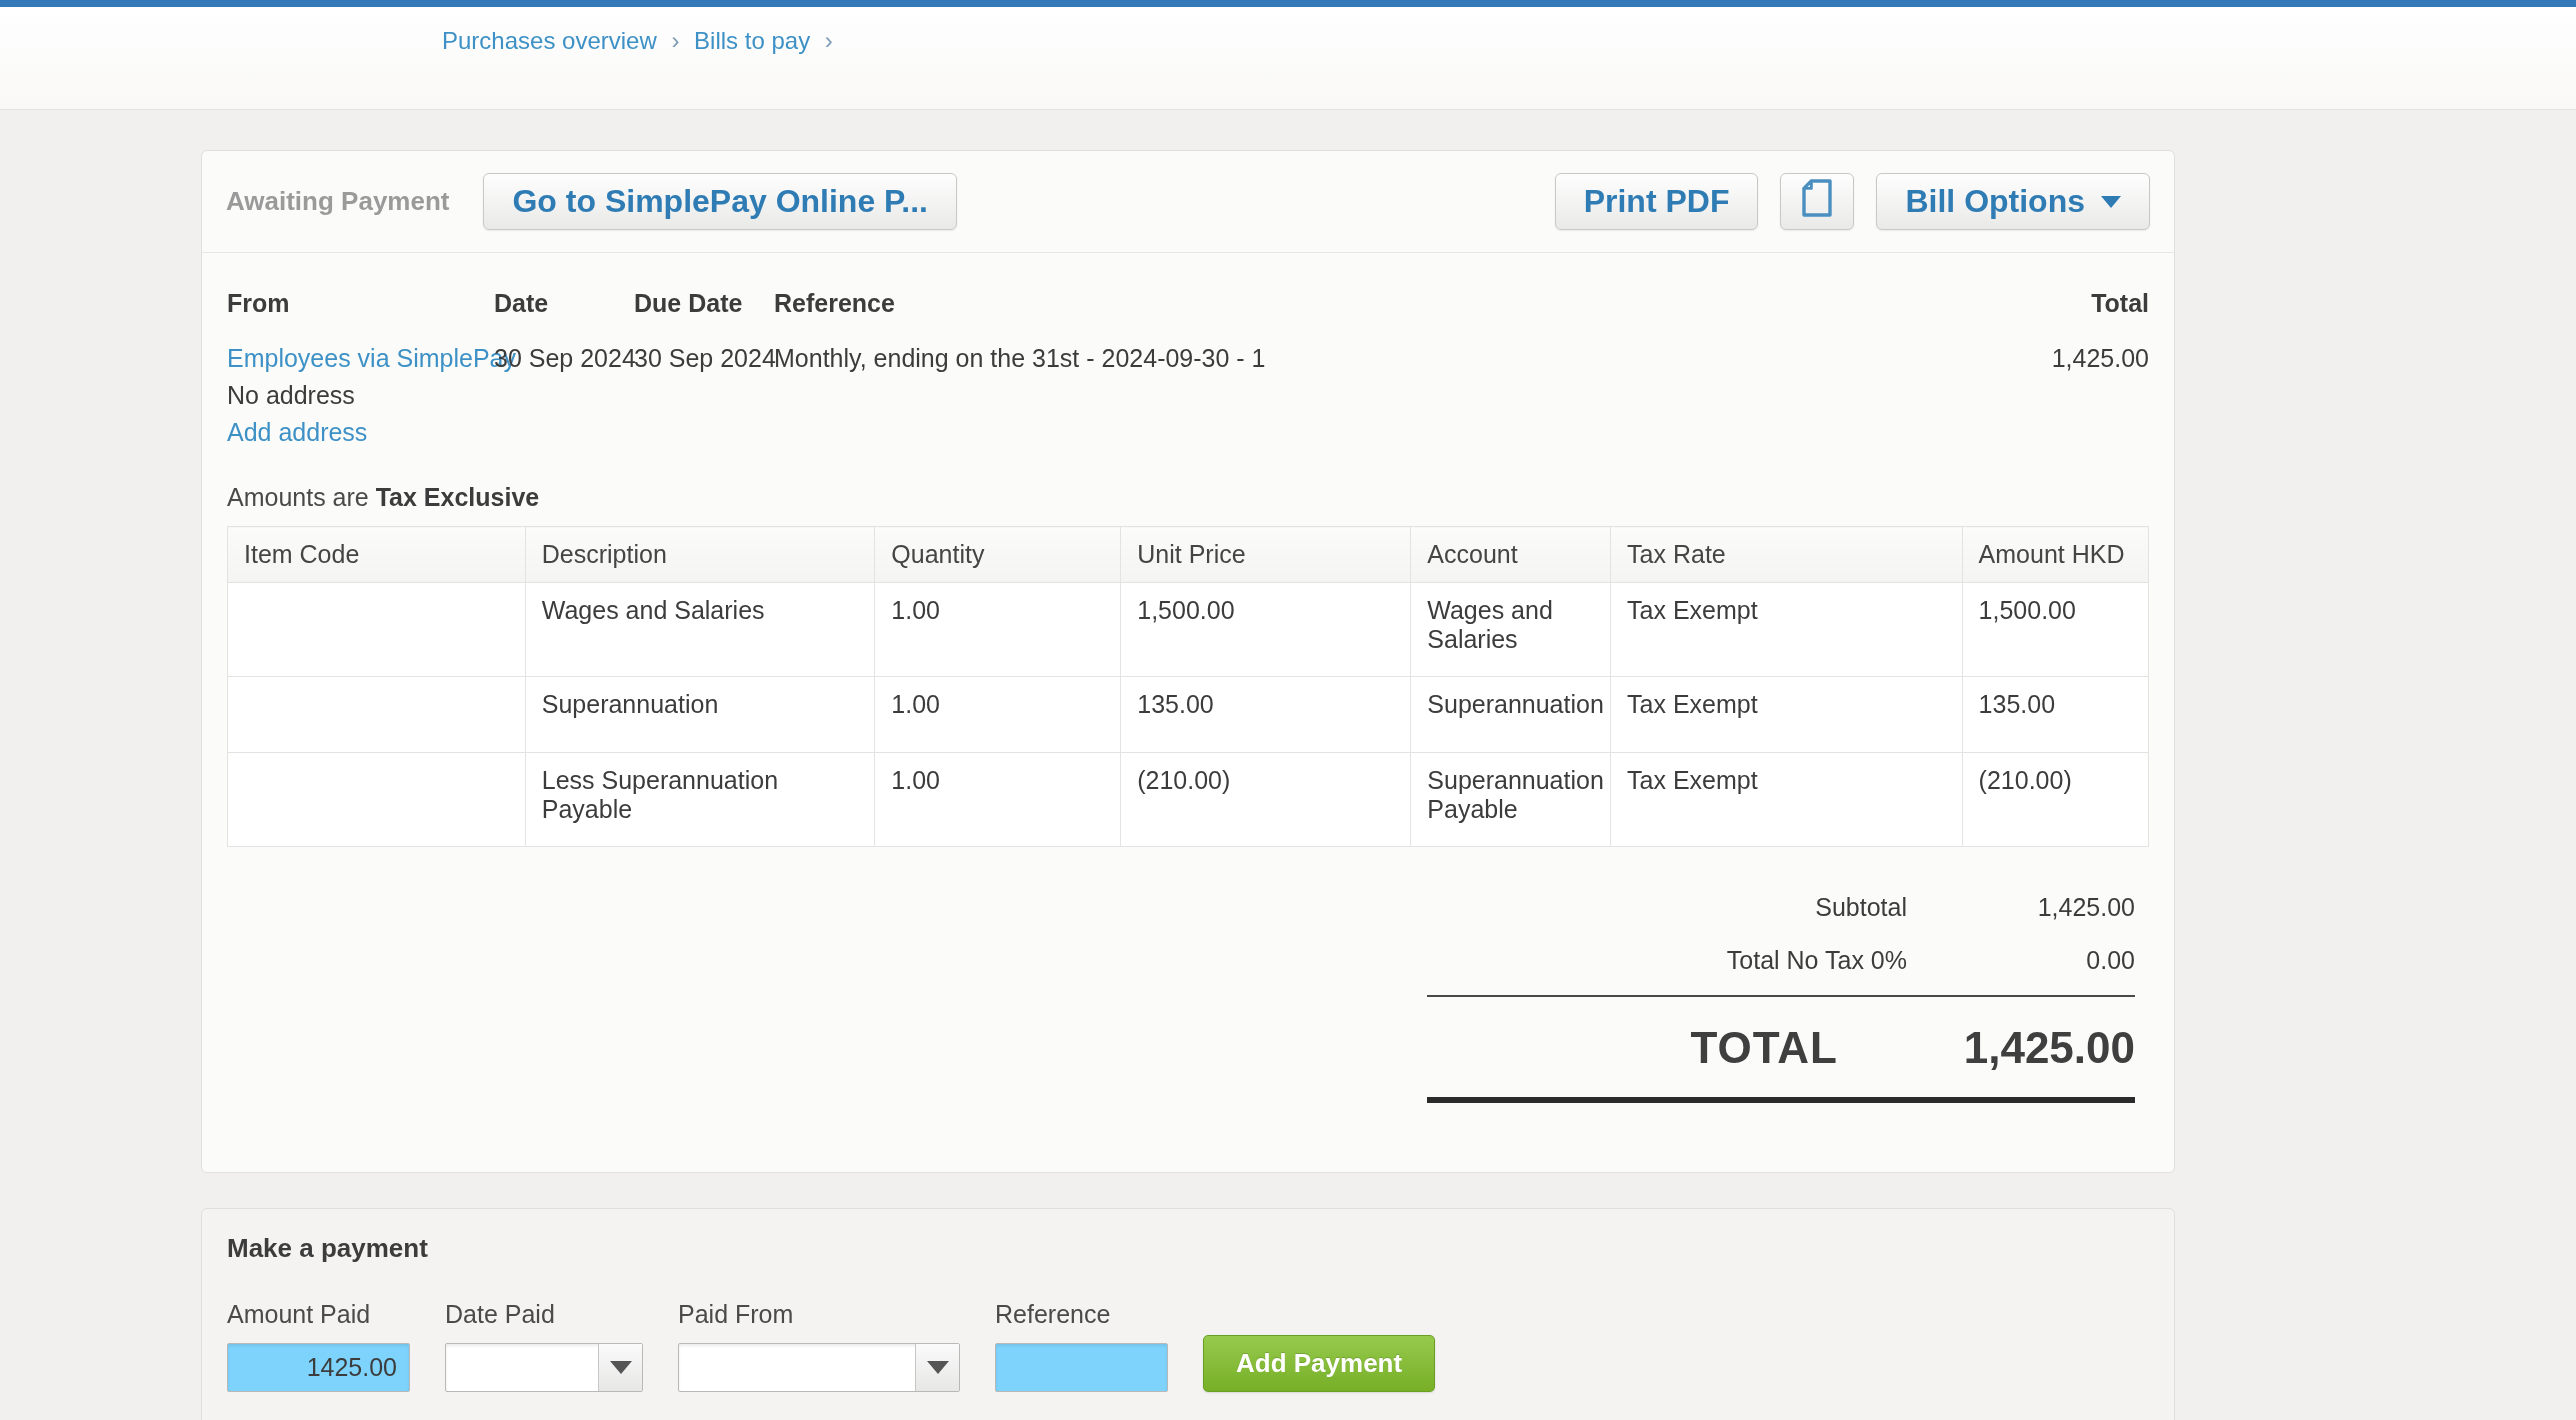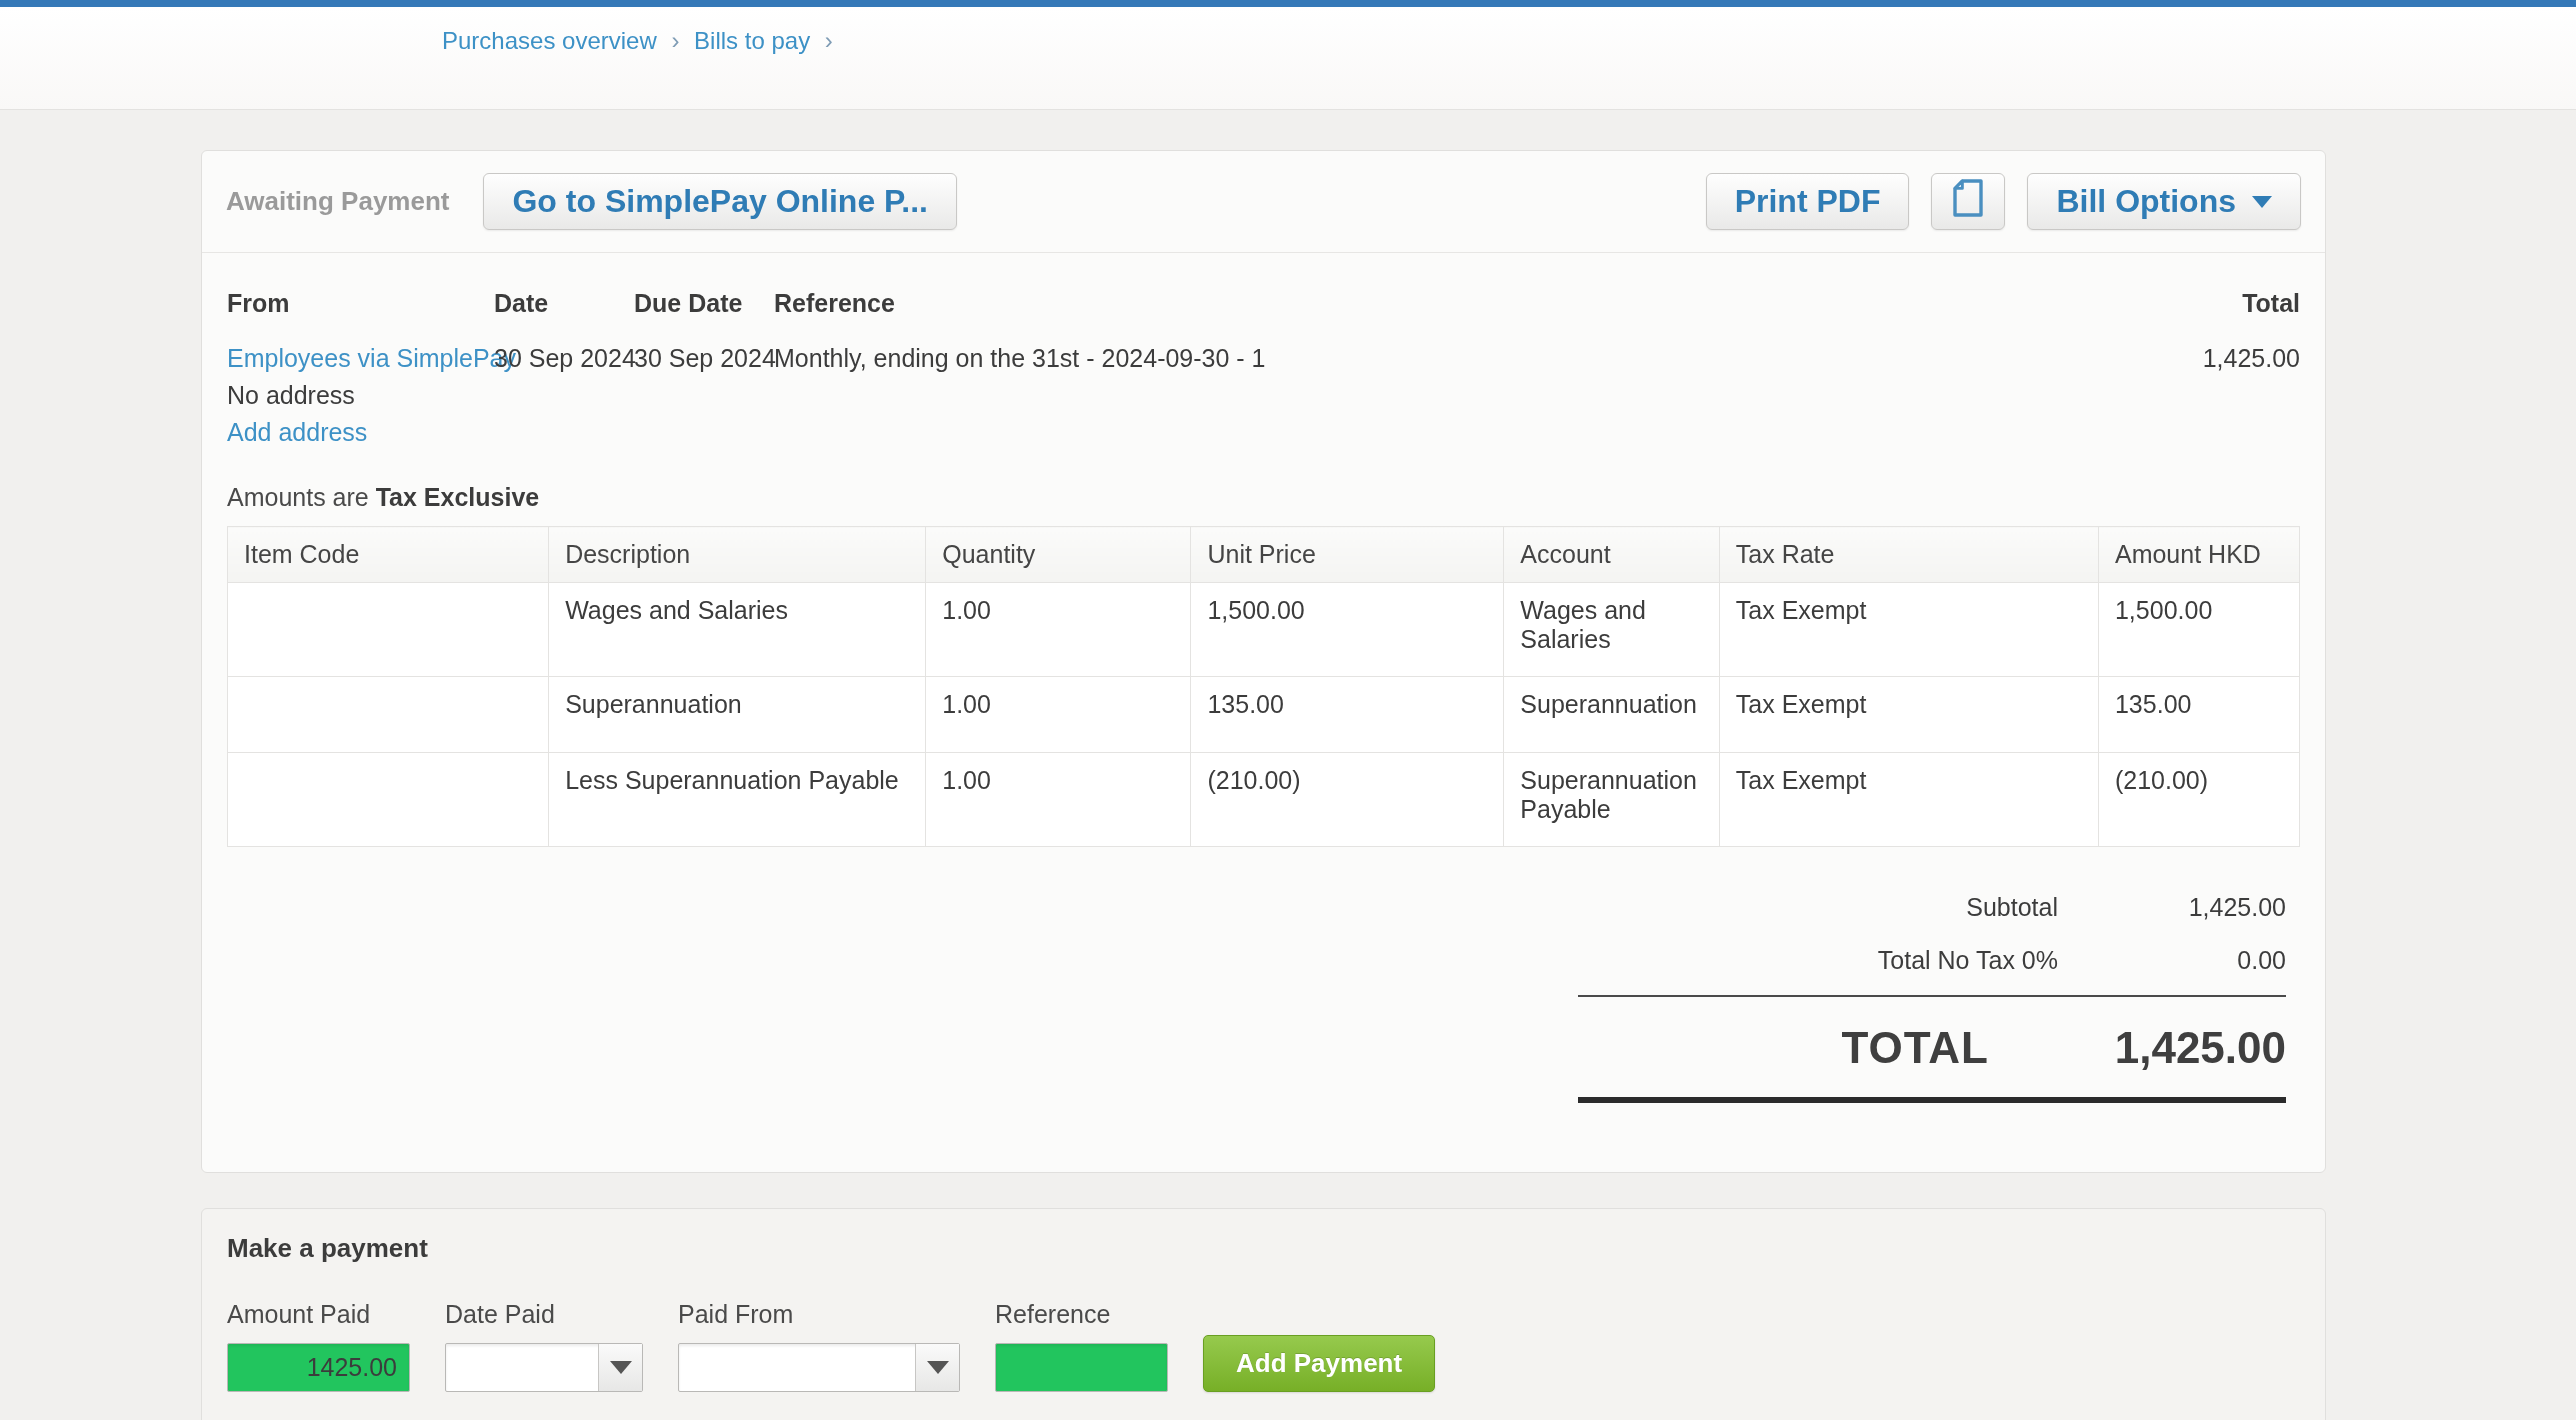--- a/index.html
+++ b/index.html
@@ -19,21 +19,21 @@
     padding: 20px 0 24px 442px;
     height: 103px;
   }
   .breadcrumb { font-size: 24px; color: #8a8a8a; }
   .breadcrumb a { color: #3d91c6; text-decoration: none; cursor: pointer; }
   .breadcrumb .sep { margin: 0 8px; color: #7f9cb5; }
   .page-title { margin-top: 8px; font-size: 40px; font-weight: bold; color: #4f4f4f; letter-spacing: 0.2px; }
 
   .panel {
     margin-left: 201px;
-    width: 2125px;
+    width: 1974px;
     background: #fbfbfa;
     border: 1px solid #e0dfdd;
     border-radius: 6px;
   }
   .main-panel { margin-top: 40px; }
 
   .status-row {
     display: flex; align-items: center;
     padding: 22px 24px;
     border-bottom: 1px solid #e7e6e4;
@@ -92,21 +92,21 @@
   .grand-row .t-value { width: 297px; text-align: right; font-size: 44px; font-weight: bold; color: #3f3f3f; }
   .totals-double { height: 3px; border-top: 3px solid #2b2b2b; border-bottom: 3px solid #2b2b2b; }
   .main-bottom-pad { height: 69px; }
 
   .payment-panel { margin-top: 35px; background: #f4f3f1; padding: 24px 25px 40px 25px; }
   .payment-heading { font-size: 26px; font-weight: bold; color: #3c3c3c; margin-bottom: 36px; }
   .payment-form { display: flex; align-items: flex-end; gap: 35px; }
   .field { display: flex; flex-direction: column; justify-content: flex-end; }
   .field-label { font-size: 25px; color: #4a4a4a; margin-bottom: 14px; }
   .text-input {
-    height: 49px; border: 1px solid #b9b8b6; background: #22c55e;
+    height: 49px; border: 1px solid #b9b8b6; background: #7dd3fc;
     box-shadow: inset 0 2px 3px rgba(0,0,0,0.08);
     font-family: "Liberation Sans", sans-serif; font-size: 25px; color: #3c3c3c;
     padding: 0 12px; border-radius: 2px;
   }
   .amount-input { width: 183px; text-align: right; }
   .reference-input { width: 173px; }
   .combo { position: relative; height: 49px; border: 1px solid #b9b8b6; background: #fff; box-shadow: inset 0 2px 3px rgba(0,0,0,0.08); border-radius: 2px; cursor: pointer; }
   .combo-date { width: 198px; }
   .combo-paidfrom { width: 282px; }
   .combo-arrow {

